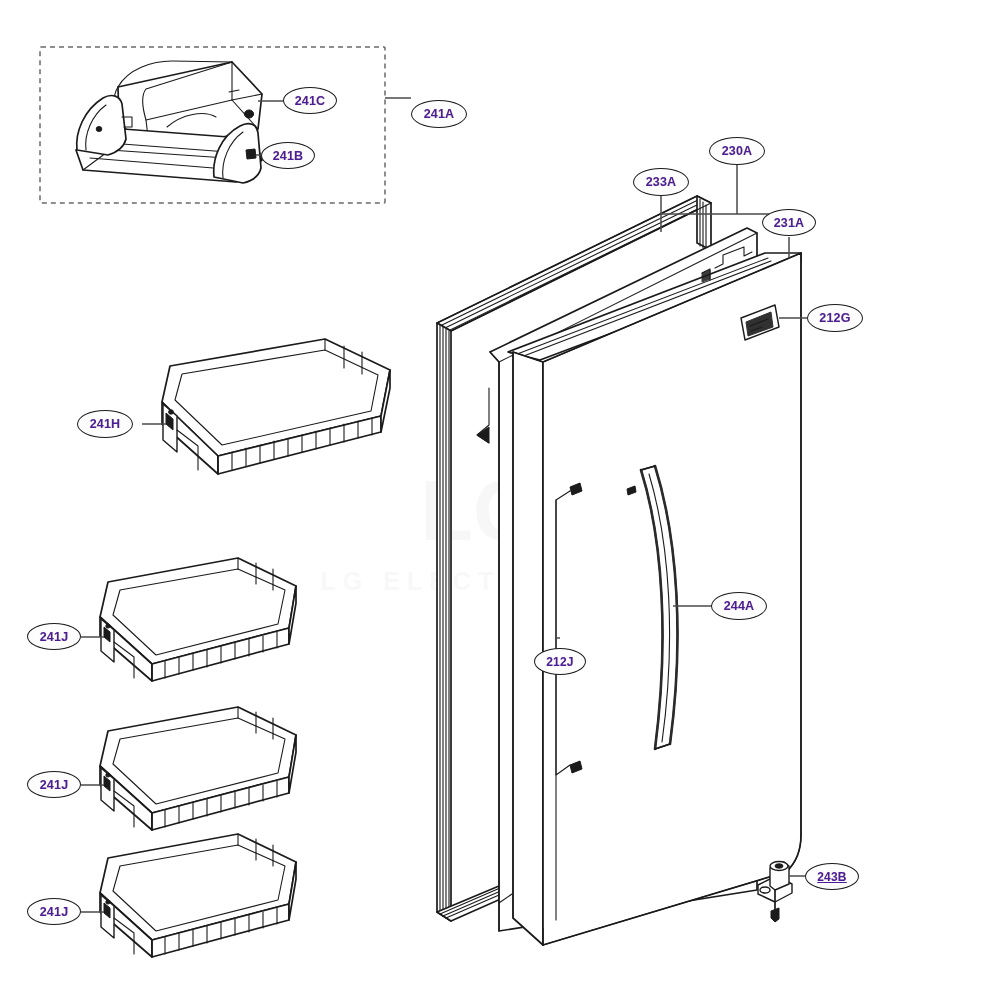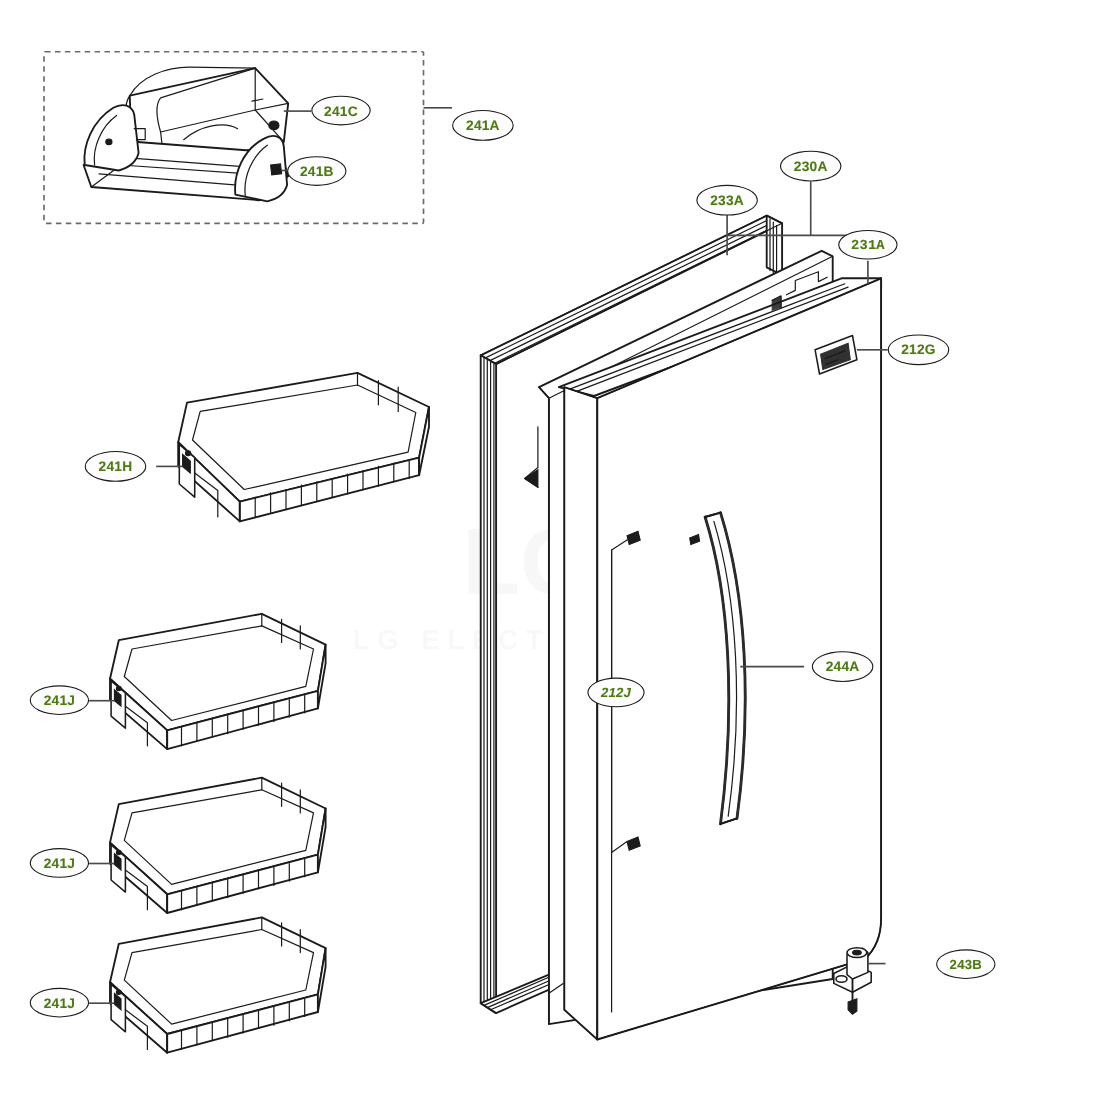--- a/index.html
+++ b/index.html
@@ -9,21 +9,21 @@
     width:1000px;height:1000px;overflow:hidden;position:relative;
   }
   #stage{position:relative;width:1000px;height:1000px;background:#fff;}
   #artboard{position:absolute;left:0;top:0;width:1000px;height:1000px;}
   .calloutLayer{position:absolute;left:0;top:0;width:1000px;height:1000px;pointer-events:none;}
   .callout{
     position:absolute;
     border:1.6px solid #1b1b1b;
     border-radius:50%;
     background:#fdfdfd;
-    color:#4d7c0f;
+    color:#4c1d95;
     font-size:12.5px;
     letter-spacing:0.2px;
     display:flex;align-items:center;justify-content:center;
     box-sizing:border-box;
     pointer-events:auto;
     text-shadow:0 0 1px rgba(0,0,0,.18);
     font-weight:600;
     white-space:nowrap;
   }
   .callout.small{font-size:12px;}
@@ -310,25 +310,25 @@
     <div class="callout" style="left:27px;top:623px;width:54px;height:27px;">241J</div>
 
     <div class="callout" style="left:27px;top:771px;width:54px;height:27px;">241J</div>
 
     <div class="callout" style="left:27px;top:898px;width:54px;height:27px;">241J</div>
 
     <div class="callout" style="left:709px;top:137px;width:56px;height:28px;">230A</div>
 
     <div class="callout" style="left:633px;top:168px;width:56px;height:28px;">233A</div>
 
-    <div class="callout" style="left:762px;top:209px;width:54px;height:27px;font-family:Liberation Mono, monospace;">231A</div>
+    <div class="callout" style="left:762px;top:209px;width:54px;height:27px;">231A</div>
 
     <div class="callout" style="left:807px;top:304px;width:56px;height:28px;">212G</div>
 
-    <div class="callout" style="left:738px;top:592px;width:56px;height:28px;">244A</div>
-
-    <div class="callout small" style="left:534px;top:616px;width:52px;height:27px;font-style:italic;">212J</div>
-
-    <div class="callout small" style="left:851px;top:863px;width:54px;height:27px;">243B</div>
+    <div class="callout" style="left:711px;top:592px;width:56px;height:28px;">244A</div>
+
+    <div class="callout small" style="left:534px;top:648px;width:52px;height:27px;">212J</div>
+
+    <div class="callout small" style="left:805px;top:863px;width:54px;height:27px;text-decoration:underline;">243B</div>
 
   </div>
 
 </div>
 
 </body></html>

